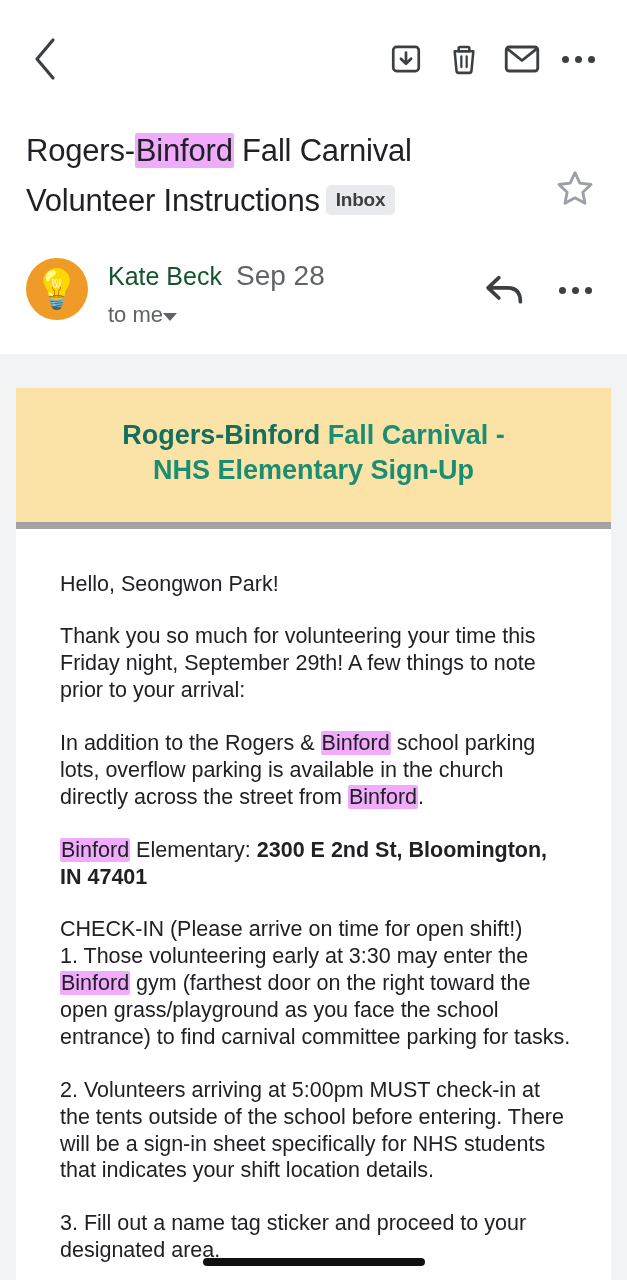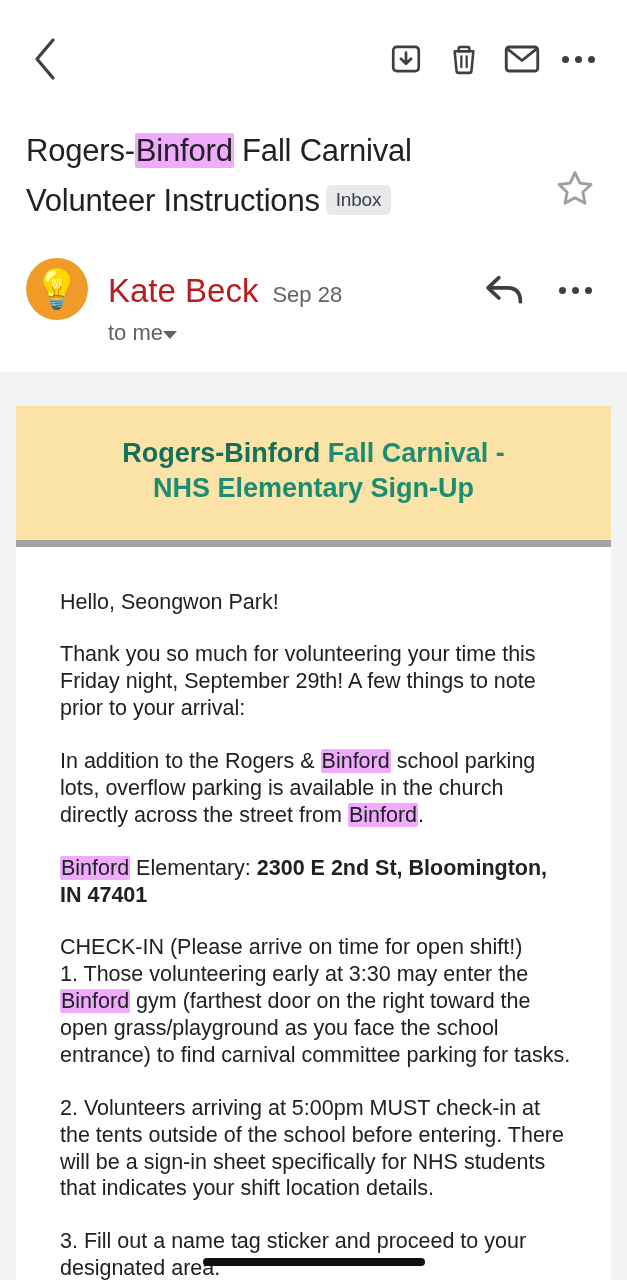--- a/index.html
+++ b/index.html
@@ -69,21 +69,21 @@
   }
   .inbox-chip {
     display: inline-block;
     font-size: 19px;
     color: #3c4043;
     background: #e8eaed;
     border-radius: 5px;
     padding: 5px 10px 6px 10px;
     vertical-align: 5px;
     margin-left: 6px;
-    font-weight: 400;
+    font-weight: 700;
     line-height: 1;
   }
   .star {
     width: 52px; height: 52px;
     margin-top: 36px;
     display: flex; align-items: center; justify-content: center;
     color: #9aa0a6;
     flex: 0 0 52px;
   }
 
@@ -111,27 +111,26 @@
     flex: 1;
     padding-left: 20px;
     padding-top: 2px;
   }
   .sender-line1 {
     display: flex;
     align-items: baseline;
     gap: 14px;
   }
   .sender-name {
-    font-size: 33px;
-    color: #b91c1c;
+    font-size: 25px;
+    color: #14532d;
     font-weight: 400;
-    margin-top: 12px;
   }
   .sender-date {
-    font-size: 22px;
+    font-size: 28px;
     color: #5f6368;
   }
   .sender-to {
     margin-top: 10px;
     font-size: 22px;
     color: #5f6368;
     display: flex;
     align-items: center;
     gap: 0;
   }

